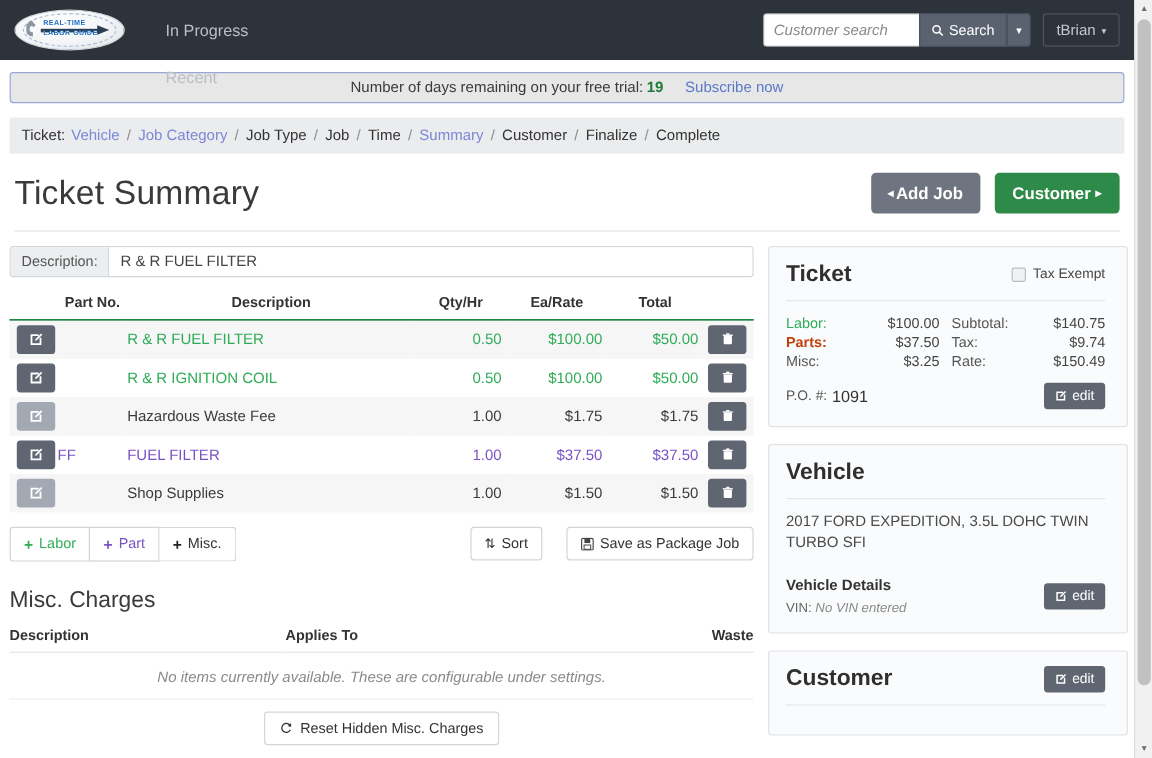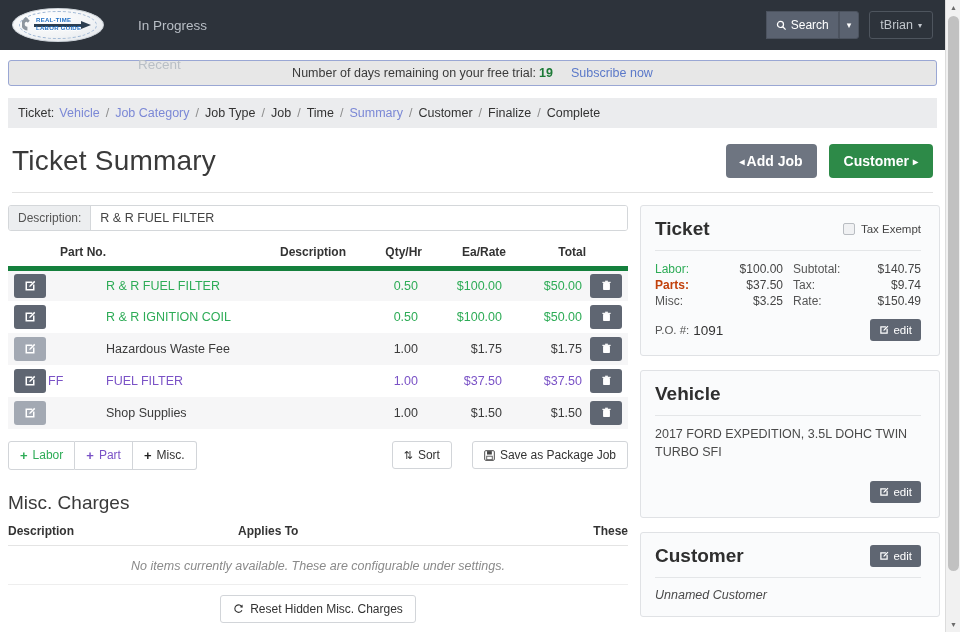--- a/index.html
+++ b/index.html
@@ -116,22 +116,22 @@
     background:#eceef0; border-right:1px solid #d4d7da; padding:0 9px;
     display:flex; align-items:center; font-size:12px; color:#555;
   }
   .desc-input {
     flex:1; border:none; outline:none; padding:0 9px; font-size:12.5px; color:#444; background:#fff;
   }
 
   
   table.items { width:100%; border-collapse:collapse; margin-top:14px; }
   table.items th {
-    font-size:12px; font-weight:bold; color:#333; padding:0 0 7px 0; text-align:right;
-    border-bottom:5px solid #15803d;
+    font-size:12px; font-weight:bold; color:#333; padding:0 0 7px 0; text-align:center;
+    border-bottom:1px solid #15803d;
   }
   table.items td { font-size:12.5px; padding:0; height:32px; vertical-align:middle; }
   .c-btn { width:40px; }
   .c-part { width:58px; }
   .c-desc { }
   .c-qty { width:76px; text-align:right;margin-left:36px; }
   .c-rate { width:84px; text-align:right; }
   .c-total { width:80px; text-align:right; }
   .c-del { width:42px; }
   th.c-qty, th.c-rate, th.c-total { text-align:right; padding-right:4px; }
@@ -252,20 +252,21 @@
     </div>
 
     <div class="nav-links">
       <a href="#">New Ticket</a>
       <a href="#">In Progress</a>
       <a href="#">Recent</a>
     </div>
 
     <div class="nav-right">
       <div class="search-group">
+        <input class="search-input" type="text" placeholder="Customer search" style="">
         <button class="btn-search">
           <svg width="11" height="11" viewBox="0 0 16 16">
             <circle cx="6.5" cy="6.5" r="4.4" fill="none" stroke="#fff" stroke-width="1.8"></circle>
             <line x1="9.8" y1="9.8" x2="14" y2="14" stroke="#fff" stroke-width="1.9"></line>
           </svg>
           <span>Search</span>
         </button>
         <button class="btn-caret">
           <span>▾</span>
         </button>
@@ -506,21 +507,21 @@
           </div>
         </div>
       </div>
 
       <h2 class="sub">Misc. Charges</h2>
       <table class="misc">
         <thead>
           <tr>
             <th style="width:230px">Description</th>
             <th>Applies To</th>
-            <th class="amt">These</th>
+            <th class="amt">Waste</th>
           </tr>
         </thead>
         <tbody>
           <tr>
             <td colspan="3" class="misc-empty">No items currently available. These are configurable under settings.</td>
           </tr>
         </tbody>
       </table>
       <div class="reset-wrap">
         <button class="btn-reset">
@@ -587,20 +588,27 @@
         </div>
       </div>
 
       <div class="panel">
         <div class="panel-head">
           <div class="panel-title">Vehicle</div>
         </div>
         <hr class="panel-rule">
         <div class="veh-text">2017 FORD EXPEDITION, 3.5L DOHC TWIN TURBO SFI</div>
         <div class="veh-details">
+          <div>
+            <div class="veh-dt">Vehicle Details</div>
+            <div class="vin">
+              <span>VIN:</span>
+              <i>No VIN entered</i>
+            </div>
+          </div>
           <button class="btn-edit">
             <svg width="10" height="10" viewBox="0 0 16 16">
               <path d="M2 2 h9 v2 h-7 v8 h8 v-6 h2 v8 h-12 z" fill="#fff"></path>
               <path d="M13.6 1.1 l1.4 1.4 l-6.1 6.1 l-2 .6 l.6 -2 z" fill="#fff"></path>
             </svg>
             <span>edit</span>
           </button>
         </div>
       </div>
 
@@ -609,21 +617,20 @@
           <div class="panel-title">Customer</div>
           <button class="btn-edit">
             <svg width="10" height="10" viewBox="0 0 16 16">
               <path d="M2 2 h9 v2 h-7 v8 h8 v-6 h2 v8 h-12 z" fill="#fff"></path>
               <path d="M13.6 1.1 l1.4 1.4 l-6.1 6.1 l-2 .6 l.6 -2 z" fill="#fff"></path>
             </svg>
             <span>edit</span>
           </button>
         </div>
         <hr class="panel-rule">
-        <div class="cust-name">Unnamed Customer</div>
       </div>
     </div>
   </div>
 
 </div>
 
 <div class="scrollbar">
   <div class="sb-arrow-up">▲</div>
   <div class="sb-thumb"></div>
   <div class="sb-arrow-dn">▼</div>

